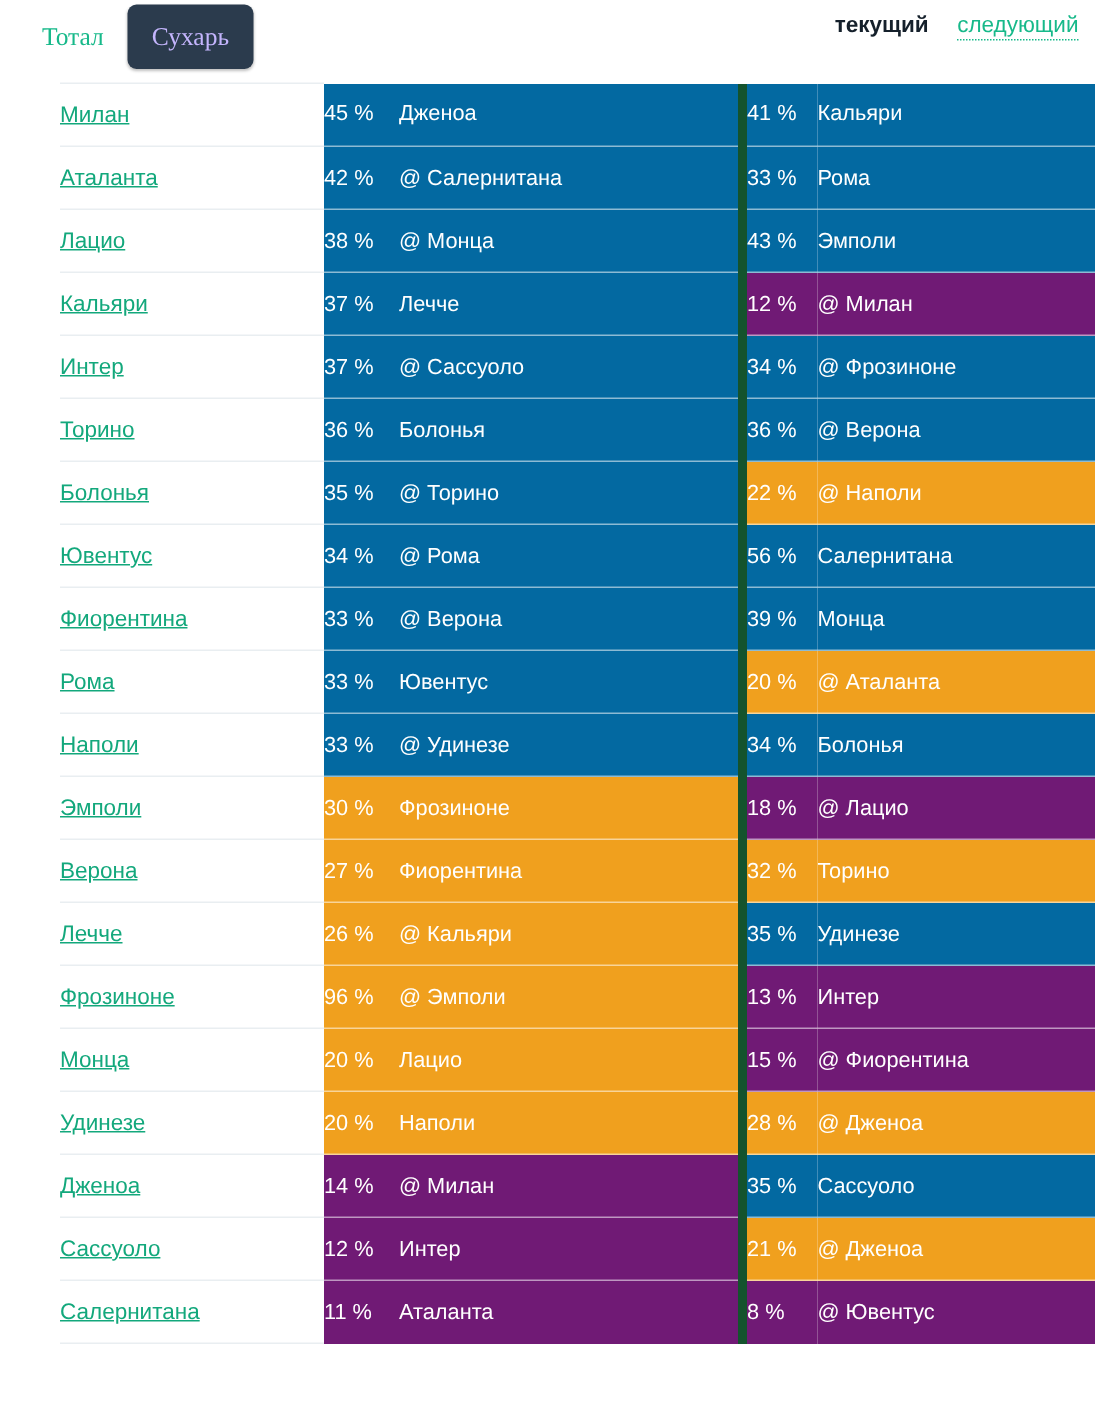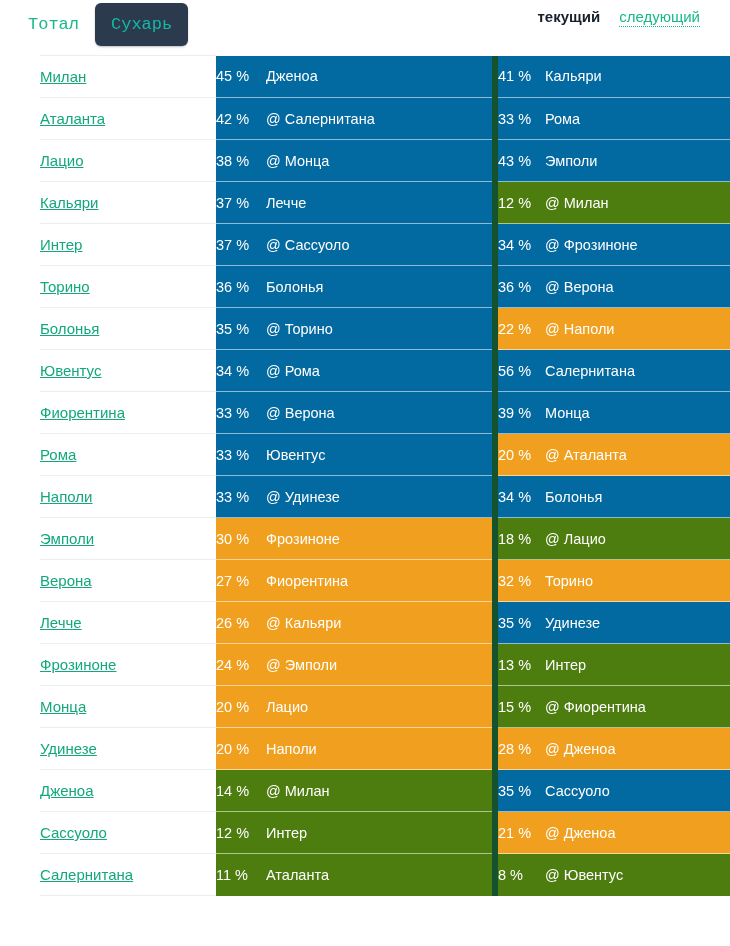--- a/index.html
+++ b/index.html
@@ -41,31 +41,31 @@
   .tab {
     font-size: 17px;
     line-height: 1;
     color: #17b98a;
     padding: 13px 16px;
     border-radius: 6px;
     cursor: pointer;
     white-space: nowrap;
     background: transparent;
     border: none;
-    font-family: Liberation Mono, monospace;
+    font-family: Liberation Serif, serif;
   }
   .tab.active {
     background: #2b3b4d;
-    color: #14b8a6;
+    color: #c4b5fd;
     box-shadow: 0 1px 2px rgba(0,0,0,0.25);
   }
 
   .period {
     position: absolute;
-    right: 30px;
+    right: 11px;
     top: 8px;
     display: flex;
     align-items: baseline;
     gap: 19px;
   }
   .period-current {
     font-size: 15px;
     font-weight: bold;
     color: #15202b;
     white-space: nowrap;
@@ -121,21 +121,21 @@
   }
   .team-link {
     color: #13a87c;
     text-decoration: underline;
     font-size: 15px;
     cursor: pointer;
   }
 
   .g  { background: #0369a1; }
   .o  { background: #f0a01e; }
-  .r  { background: #4d7c0f; }
+  .r  { background: #701a75; }
 
   .cell-pct, .cell-opp {
     color: #ffffff;
     border-top: 1px solid rgba(255,255,255,0.55);
     box-sizing: border-box;
   }
   .cell-pct {
     padding-left: 11px;
     font-size: 14.5px;
     white-space: nowrap;
@@ -272,21 +272,21 @@
         </tr>
         <tr>
           <td class="cell-team"><span class="team-link">Лечче</span></td>
           <td class="cell-pct o">26 %</td>
           <td class="cell-opp o">@ Кальяри</td>
           <td class="cell-pct sep-left g">35 %</td>
           <td class="cell-opp g">Удинезе</td>
         </tr>
         <tr>
           <td class="cell-team"><span class="team-link">Фрозиноне</span></td>
-          <td class="cell-pct o">24 %</td>
+          <td class="cell-pct o">96 %</td>
           <td class="cell-opp o">@ Эмполи</td>
           <td class="cell-pct sep-left r">13 %</td>
           <td class="cell-opp r">Интер</td>
         </tr>
         <tr>
           <td class="cell-team"><span class="team-link">Монца</span></td>
           <td class="cell-pct o">20 %</td>
           <td class="cell-opp o">Лацио</td>
           <td class="cell-pct sep-left r">15 %</td>
           <td class="cell-opp r">@ Фиорентина</td>

